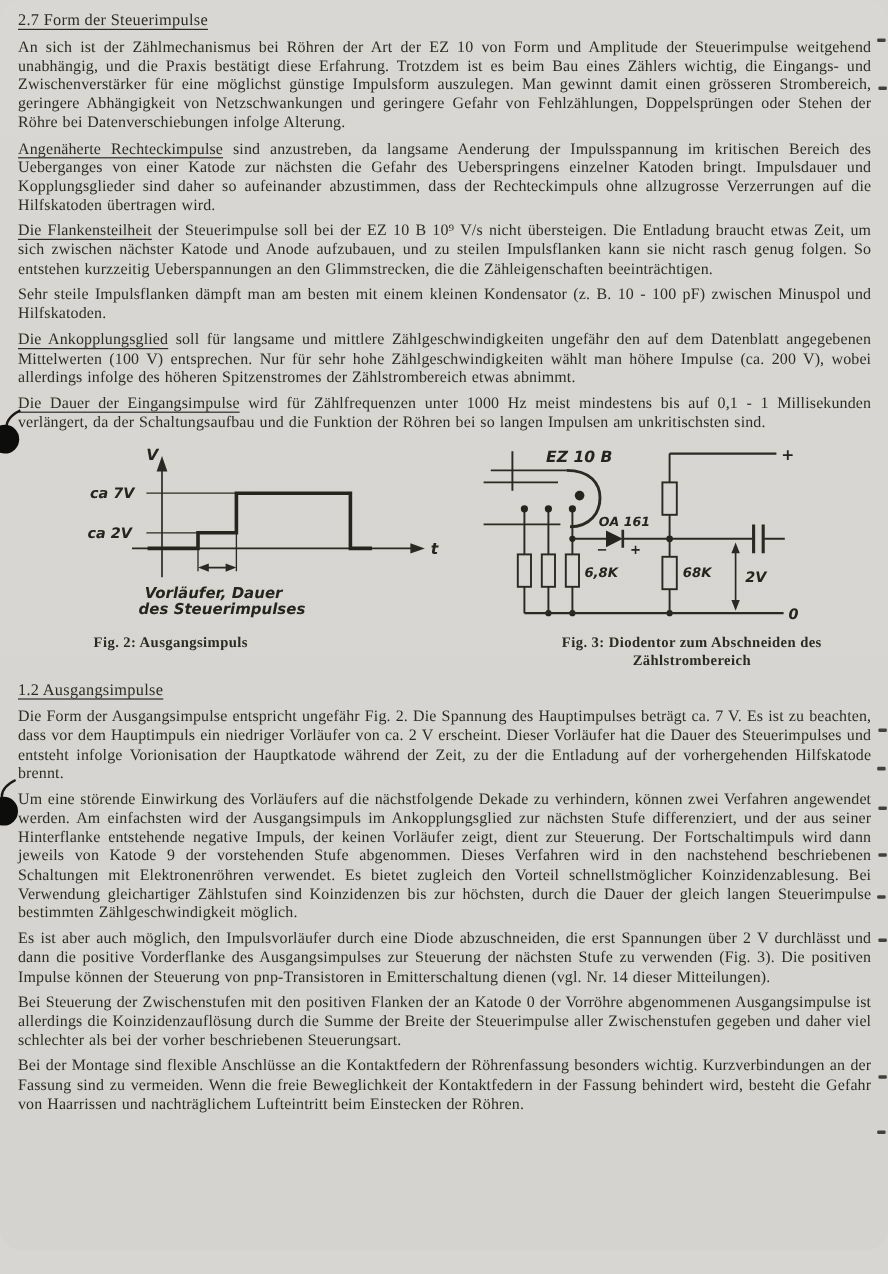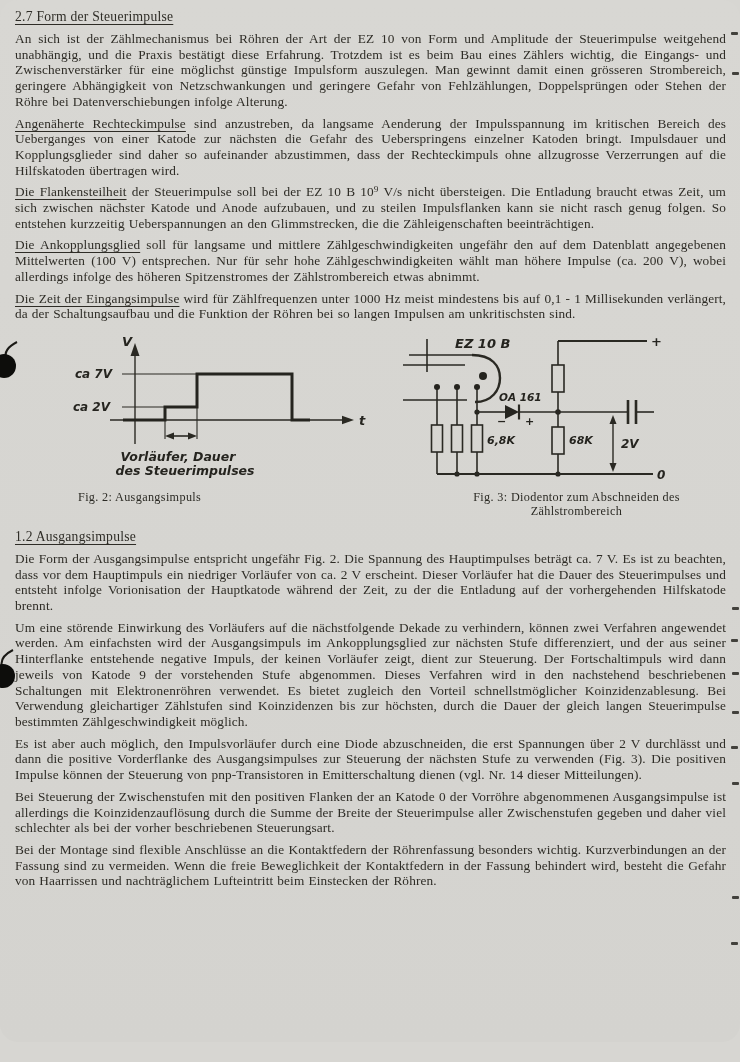--- a/index.html
+++ b/index.html
@@ -9,21 +9,21 @@
   .content{position:absolute;left:15px;top:9px;width:711px;}
   h2.sec{font-size:13.6px;font-weight:normal;margin:10px 0 6px;letter-spacing:.25px;}
   h2.sec:first-child{margin-top:0;}
   .u,.lead{text-decoration:underline;text-underline-offset:2.5px;text-decoration-thickness:1px;}
   p.body{margin:0 0 6px;font-size:13.3px;line-height:15.7px;text-align:justify;
          letter-spacing:.12px;word-spacing:.6px;font-family:Liberation Serif, serif;}
   .figrow{display:flex;align-items:flex-start;margin:10px 0 2px;}
   figure{margin:0;padding:0;}
   .figcol2{width:380px;flex:none;}
   .figcol3{width:330px;flex:none;text-align:center;}
-  figcaption{font-size:12.2px;font-weight:normal;letter-spacing:.35px;line-height:14.5px;color:#2b2a24;}
+  figcaption{font-size:12.2px;font-weight:bold;letter-spacing:.35px;line-height:14.5px;color:#2b2a24;}
   .cap2{margin:4px 0 0 63px;}
   .cap3{margin:4px 0 0 33px;}
   .cap3 span{display:block;}
   svg text{font-family:"DejaVu Sans","Liberation Sans",sans-serif;font-style:italic;
            font-weight:bold;fill:#25241f;}
   .edge-mark{position:absolute;width:7px;height:2.5px;background:#42413c;border-radius:1px;}
   .blot{position:absolute;left:0;}
 </style>
 </head>
 <body>
@@ -32,24 +32,25 @@
   <div class="content">
 
     <h2 class="sec"><span class="u">2.7 Form der Steuerimpulse</span></h2>
 
     <p class="body"><span class="lead"></span><span>An sich ist der Zählmechanismus bei Röhren der Art der EZ 10 von Form und Amplitude der Steuerimpulse weitgehend unabhängig, und die Praxis bestätigt diese Erfahrung. Trotzdem ist es beim Bau eines Zählers wichtig, die Eingangs- und Zwischenverstärker für eine möglichst günstige Impulsform auszulegen. Man gewinnt damit einen grösseren Strombereich, geringere Abhängigkeit von Netzschwankungen und geringere Gefahr von Fehlzählungen, Doppelsprüngen oder Stehen der Röhre bei Datenverschiebungen infolge Alterung.</span></p>
 
     <p class="body"><span class="lead">Angenäherte Rechteckimpulse</span><span> sind anzustreben, da langsame Aenderung der Impulsspannung im kritischen Bereich des Ueberganges von einer Katode zur nächsten die Gefahr des Ueberspringens einzelner Katoden bringt. Impulsdauer und Kopplungsglieder sind daher so aufeinander abzustimmen, dass der Rechteckimpuls ohne allzugrosse Verzerrungen auf die Hilfskatoden übertragen wird.</span></p>
 
     <p class="body"><span class="lead">Die Flankensteilheit</span><span> der Steuerimpulse soll bei der EZ 10 B 10⁹ V/s nicht übersteigen. Die Entladung braucht etwas Zeit, um sich zwischen nächster Katode und Anode aufzubauen, und zu steilen Impulsflanken kann sie nicht rasch genug folgen. So entstehen kurzzeitig Ueberspannungen an den Glimmstrecken, die die Zähleigenschaften beeinträchtigen.</span></p>
 
+    <p class="body"><span class="lead"></span><span>Sehr steile Impulsflanken dämpft man am besten mit einem kleinen Kondensator (z. B. 10 - 100 pF) zwischen Minuspol und Hilfskatoden.</span></p>
 
     <p class="body"><span class="lead">Die Ankopplungsglied</span><span> soll für langsame und mittlere Zählgeschwindigkeiten ungefähr den auf dem Datenblatt angegebenen Mittelwerten (100 V) entsprechen. Nur für sehr hohe Zählgeschwindigkeiten wählt man höhere Impulse (ca. 200 V), wobei allerdings infolge des höheren Spitzenstromes der Zählstrombereich etwas abnimmt.</span></p>
 
-    <p class="body"><span class="lead">Die Zeit der Eingangsimpulse</span><span> wird für Zählfrequenzen unter 1000 Hz meist mindestens bis auf 0,1 - 1 Millisekunden verlängert, da der Schaltungsaufbau und die Funktion der Röhren bei so langen Impulsen am unkritischsten sind.</span></p>
+    <p class="body"><span class="lead">Die Dauer der Eingangsimpulse</span><span> wird für Zählfrequenzen unter 1000 Hz meist mindestens bis auf 0,1 - 1 Millisekunden verlängert, da der Schaltungsaufbau und die Funktion der Röhren bei so langen Impulsen am unkritischsten sind.</span></p>
 
     <div class="figrow">
 
       <figure class="figcol2">
         <svg width="380" height="150" viewBox="0 0 380 150">
           <g stroke="#2a2923" fill="none" stroke-width="1.4">
             <line x1="120" y1="19" x2="120" y2="112"></line>
             <line x1="95" y1="88" x2="331" y2="88"></line>
           </g>
           <polygon points="120,11 115.5,24 124.5,24" fill="#2a2923"></polygon>

